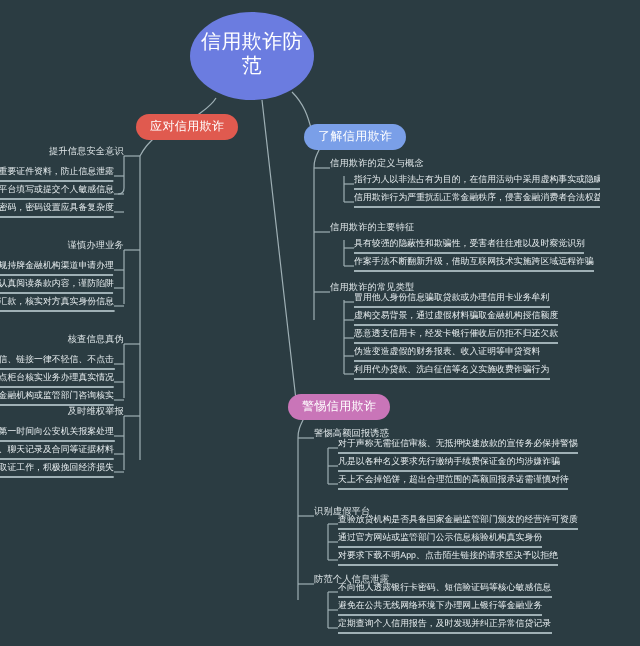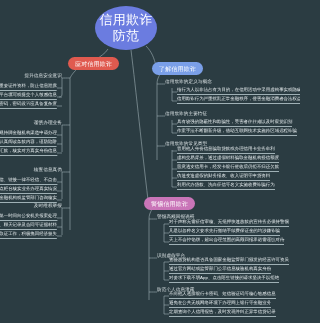--- a/index.html
+++ b/index.html
@@ -23,21 +23,21 @@
 
   
   #root-node {
     left: 95px; top: 6px;
     width: 62px; height: 44px;
     border-radius: 50%;
     background: #6b7ce0;
     display: flex; align-items: center; justify-content: center;
     text-align: center;
     color: #ffffff;
-    font-size: 13px;
+    font-size: 10px;
     line-height: 1.2;
     letter-spacing: 0.2px;
     padding: 2px;
   }
 
   
   .pill {
     position: absolute;
     border-radius: 9px;
     color: #ffffff;

